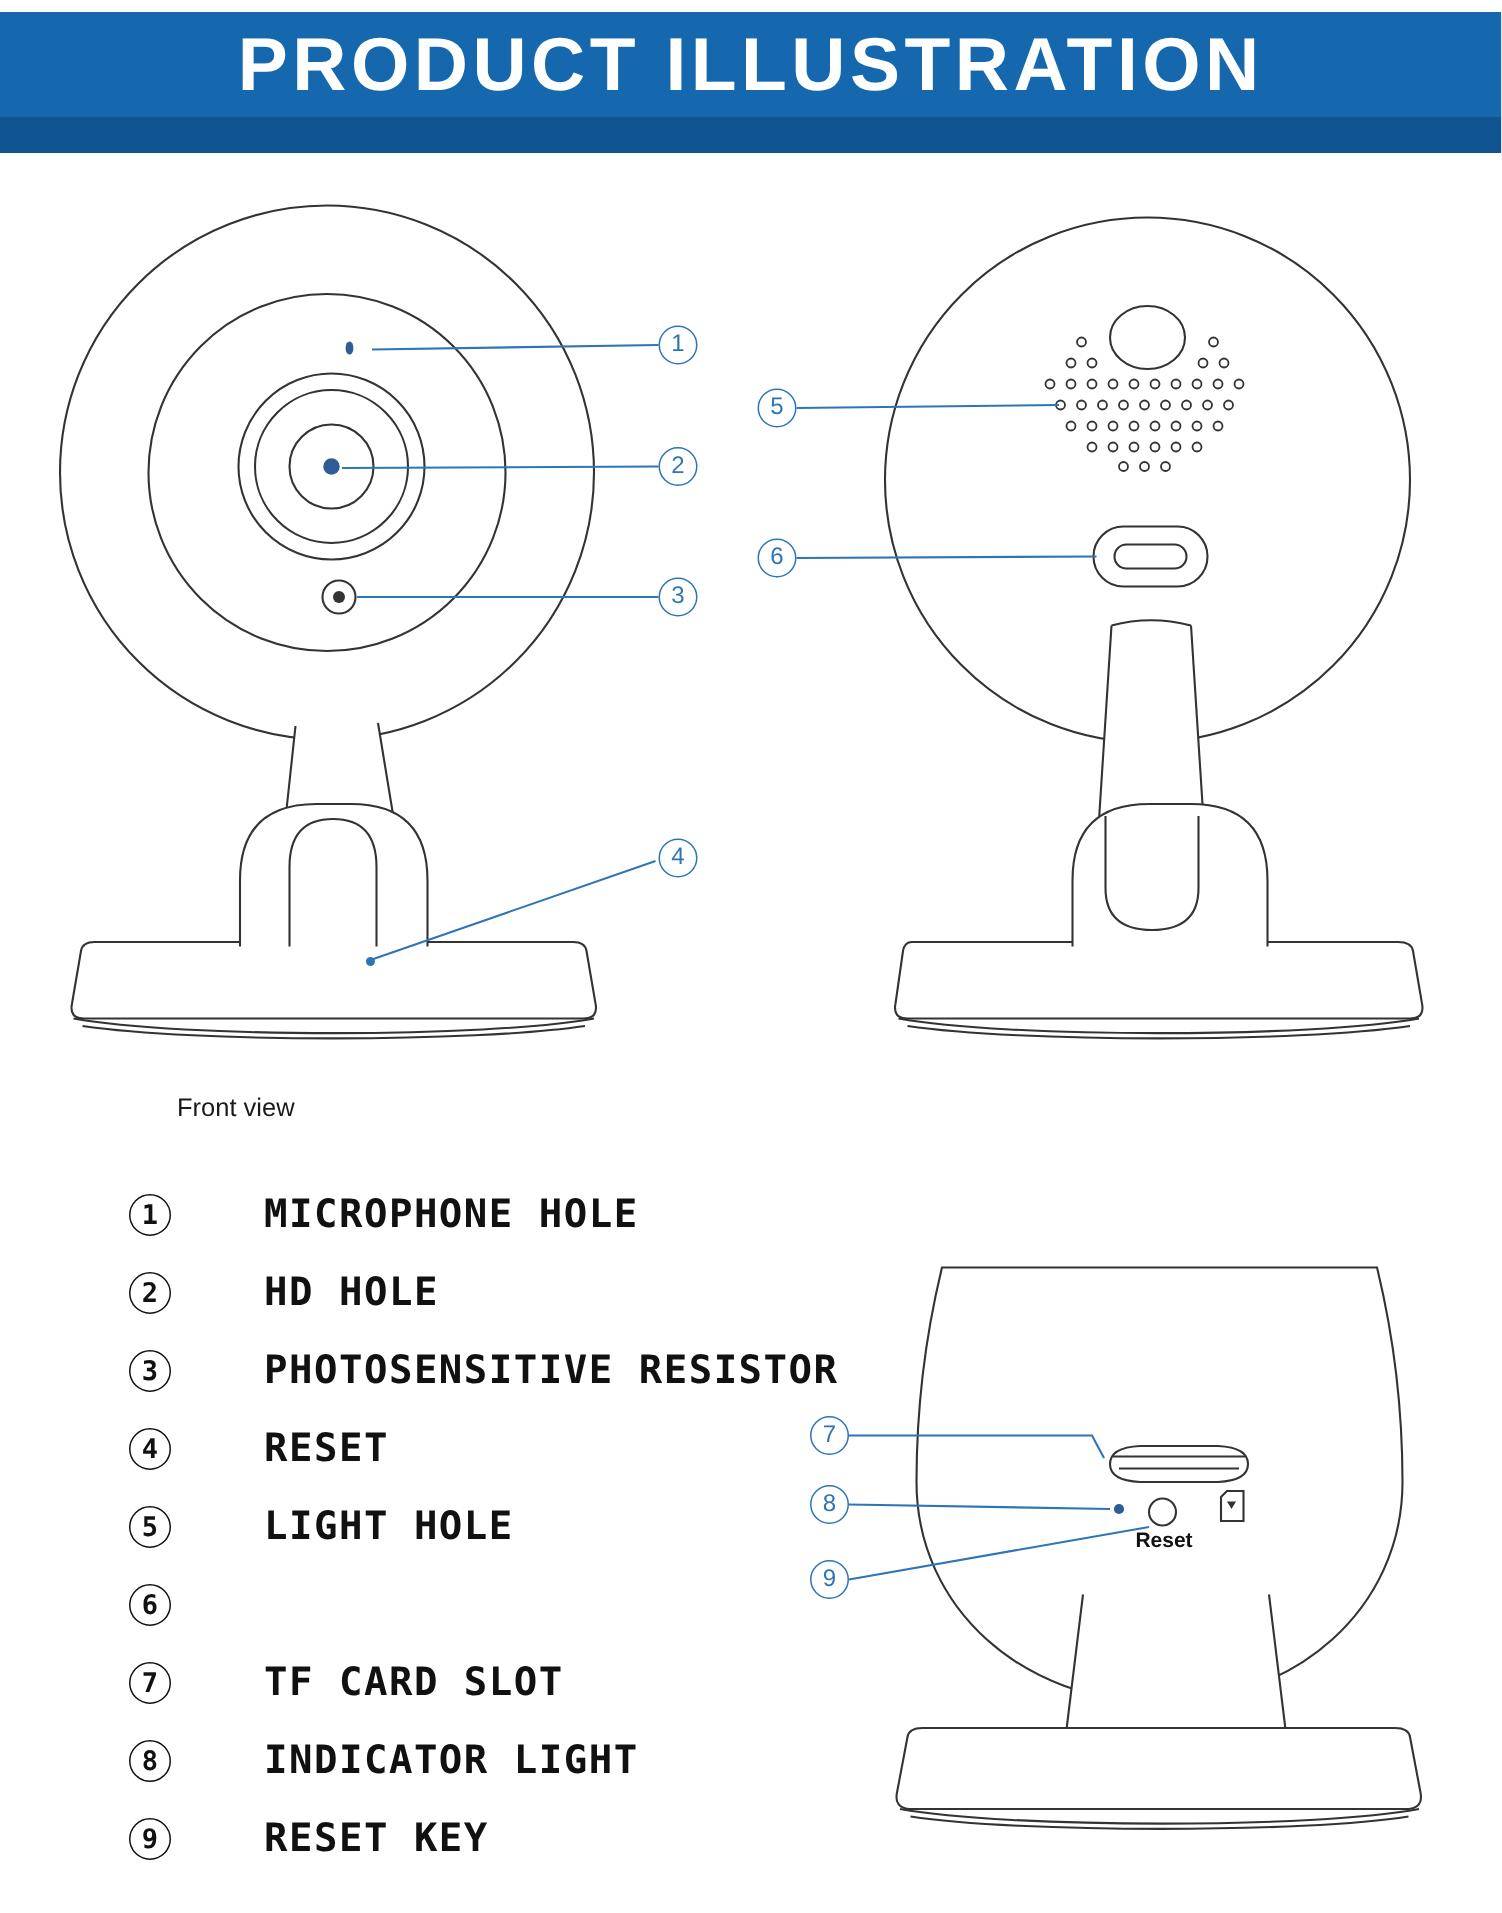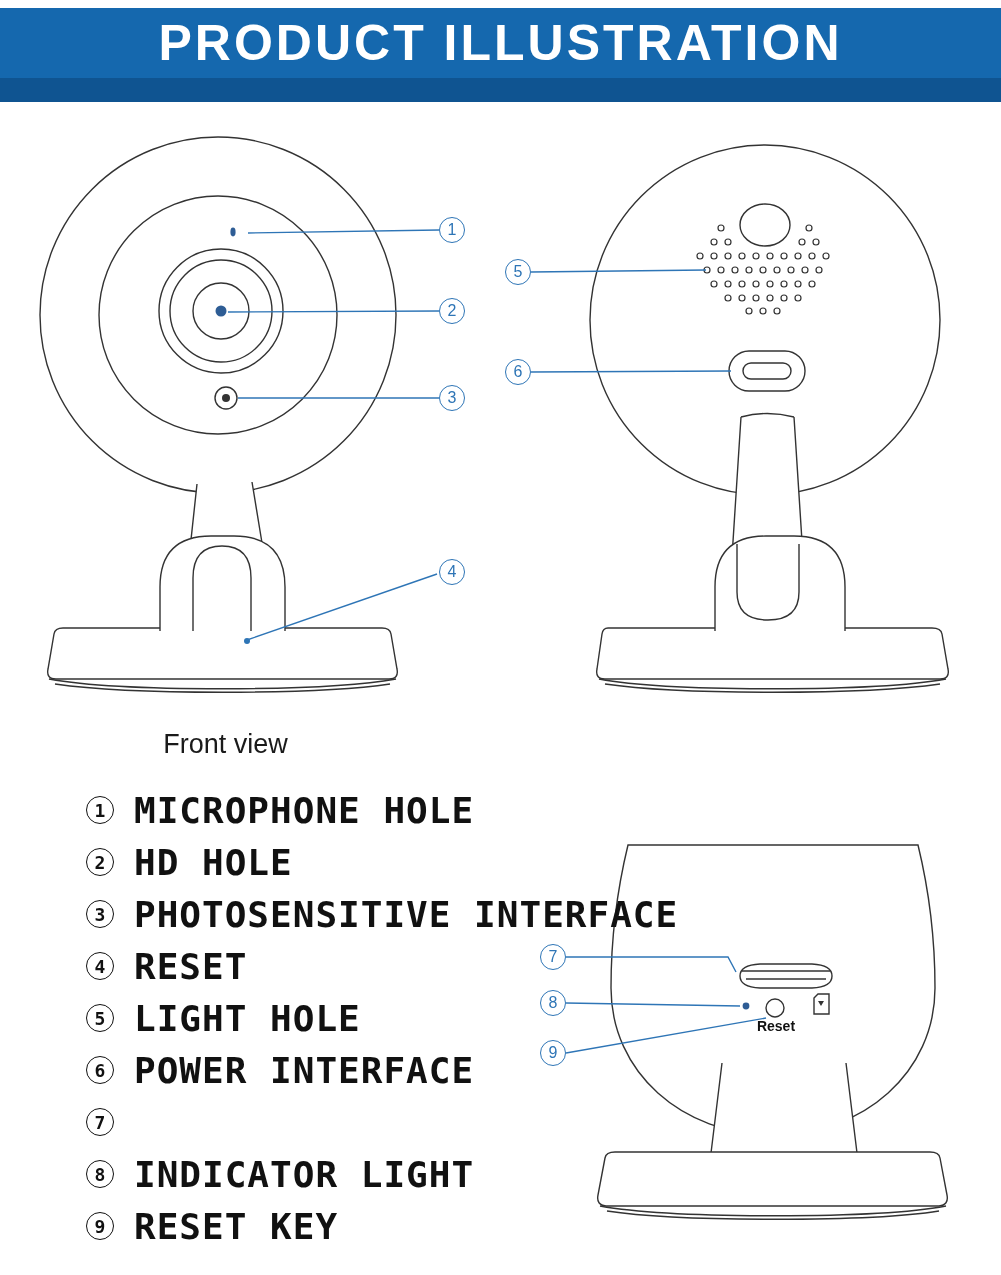--- a/index.html
+++ b/index.html
@@ -22,35 +22,35 @@
   .view-svg { position:absolute; }
   .leaders { position:absolute; left:0; top:0; pointer-events:none; }
   .callout {
     position:absolute; width:26px; height:26px; box-sizing:border-box;
     border:1.6px solid var(--callout-blue,#2e75b6); border-radius:50%;
     color:var(--callout-blue,#2e75b6); background:#fff;
     display:flex; align-items:center; justify-content:center;
     font-size:16px; line-height:1; transform:translate(-50%,-50%);
   }
   .caption {
-    position:absolute; font-size:27px; color:#1a1a1a; text-align:center;
+    position:absolute; font-size:17px; color:#1a1a1a; 
   }
   .legend {
     position:absolute; left:86px; top:784px; list-style:none; margin:0; padding:0;
   }
   .legend li { height:52px; display:flex; align-items:center; gap:20px; }
   .legend-num {
     width:28px; height:28px; box-sizing:border-box; flex:0 0 28px;
     border:1.8px solid #111; border-radius:50%;
     display:flex; align-items:center; justify-content:center;
     font-family:"DejaVu Sans Mono", monospace; font-size:18px; font-weight:700; color:#111;
   }
   .legend-label {
-    font-family:"DejaVu Sans Mono", monospace; font-size:36px; font-weight:700;
-    letter-spacing:1px; color:#111; white-space:nowrap;
+    font-family:"DejaVu Sans Mono", monospace; font-size:26px; font-weight:700;
+    letter-spacing:1px; color:#111; white-space:nowrap;margin-left:42px;
   }
   .reset-text { font-family:"Liberation Sans", sans-serif; font-weight:700; }
 </style>
 </head>
 <body>
 
 <div id="page">
 
   <header class="banner">
     <h1>PRODUCT ILLUSTRATION</h1>
@@ -234,36 +234,36 @@
     <li>
       <span class="legend-num">1</span>
       <span class="legend-label">MICROPHONE HOLE</span>
     </li>
     <li>
       <span class="legend-num">2</span>
       <span class="legend-label">HD HOLE</span>
     </li>
     <li>
       <span class="legend-num">3</span>
-      <span class="legend-label">PHOTOSENSITIVE INTERFACE</span>
+      <span class="legend-label">PHOTOSENSITIVE RESISTOR</span>
     </li>
     <li>
       <span class="legend-num">4</span>
       <span class="legend-label">RESET</span>
     </li>
     <li>
       <span class="legend-num">5</span>
       <span class="legend-label">LIGHT HOLE</span>
     </li>
     <li>
       <span class="legend-num">6</span>
-      <span class="legend-label">POWER INTERFACE</span>
     </li>
     <li>
       <span class="legend-num">7</span>
+      <span class="legend-label">TF CARD SLOT</span>
     </li>
     <li>
       <span class="legend-num">8</span>
       <span class="legend-label">INDICATOR LIGHT</span>
     </li>
     <li>
       <span class="legend-num">9</span>
       <span class="legend-label">RESET KEY</span>
     </li>
   </ul>

